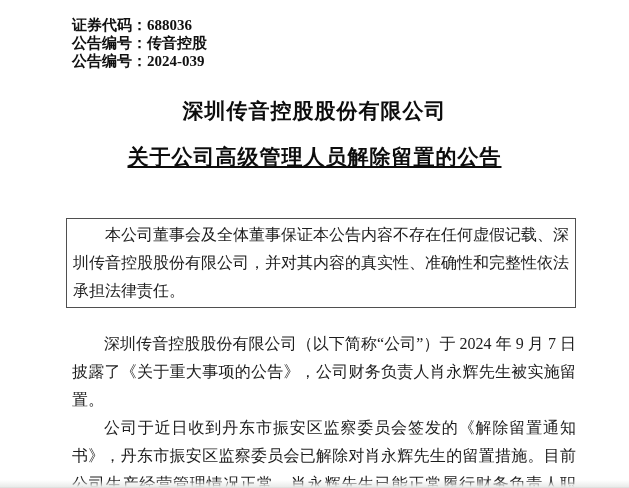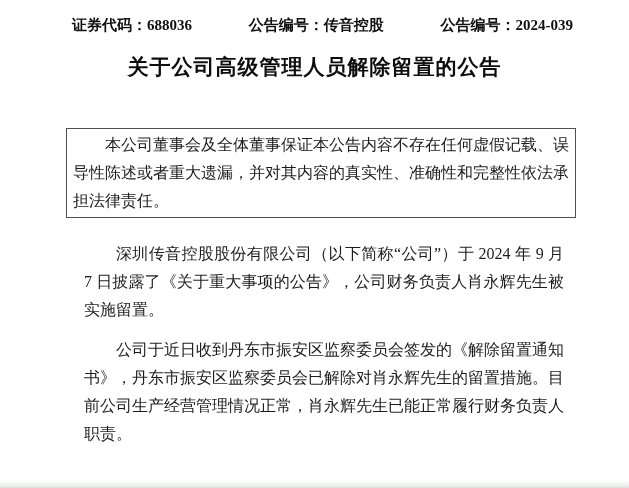--- a/index.html
+++ b/index.html
@@ -18,33 +18,34 @@
   }
   .doc-header {
     display: flex;
     justify-content: space-between;
     padding: 16px 56px 0 72px;
     font-size: 15px;
     font-weight: bold;
     line-height: 18px;
     color: #111111;
     white-space: nowrap;
+    flex-direction: column;
   }
   .title {
     text-align: center;
     font-family: "Liberation Sans", sans-serif;
     font-weight: 700;
     font-size: 21px;
     line-height: 26px;
     letter-spacing: 1px;
     color: #0d0d0d;
     margin: 0;
   }
   .title-line1 { margin-top: 28px; }
-  .title-line2 { margin-top: 20px; }
+  .title-line2 { margin-top: 20px; text-decoration: underline; }
   .statement-box {
     box-sizing: border-box;
     margin: 48px 0 0 66px;
     width: 510px;
     border: 1px solid #4f4f4f;
     padding: 2px 6px 2px 6px;
     background: #ffffff;
   }
   .statement-box p {
     margin: 0;
@@ -55,21 +56,21 @@
     color: #1c1c1c;
   }
   .body-text {
     margin: 22px 53px 0 72px;
     font-size: 16px;
     line-height: 28px;
     text-align: justify;
     color: #1c1c1c;
   }
   .body-text p {
-    margin: 12px;
+    margin: 0;
     text-indent: 2em;
   }
   .bottom-strip {
     position: absolute;
     left: 0;
     right: 0;
     bottom: 0;
     height: 8px;
     background: linear-gradient(to bottom, rgba(250,250,250,0), #e9ebe9);
     border-bottom: 1px solid #dfe1df;
@@ -80,24 +81,25 @@
 <body>
 
 <div class="page">
 
   <div class="doc-header">
     <span>证券代码：688036</span>
     <span>公告编号：传音控股</span>
     <span>公告编号：2024-039</span>
   </div>
 
+  <h1 class="title title-line1">深圳传音控股股份有限公司</h1>
   <h2 class="title title-line2">关于公司高级管理人员解除留置的公告</h2>
 
   <div class="statement-box">
-    <p>本公司董事会及全体董事保证本公告内容不存在任何虚假记载、误导性陈述或者重大遗漏，并对其内容的真实性、准确性和完整性依法承担法律责任。</p>
+    <p>本公司董事会及全体董事保证本公告内容不存在任何虚假记载、深圳传音控股股份有限公司，并对其内容的真实性、准确性和完整性依法承担法律责任。</p>
   </div>
 
   <div class="body-text">
     <p>深圳传音控股股份有限公司（以下简称“公司”）于 2024 年 9 月 7 日披露了《关于重大事项的公告》，公司财务负责人肖永辉先生被实施留置。</p>
     <p>公司于近日收到丹东市振安区监察委员会签发的《解除留置通知书》，丹东市振安区监察委员会已解除对肖永辉先生的留置措施。目前公司生产经营管理情况正常，肖永辉先生已能正常履行财务负责人职责。</p>
 
   </div>
 
   <div class="bottom-strip"></div>
 

